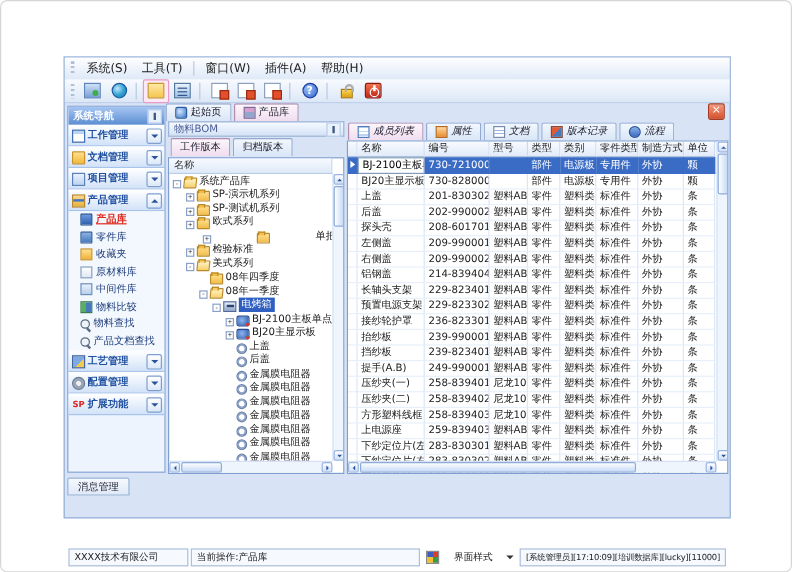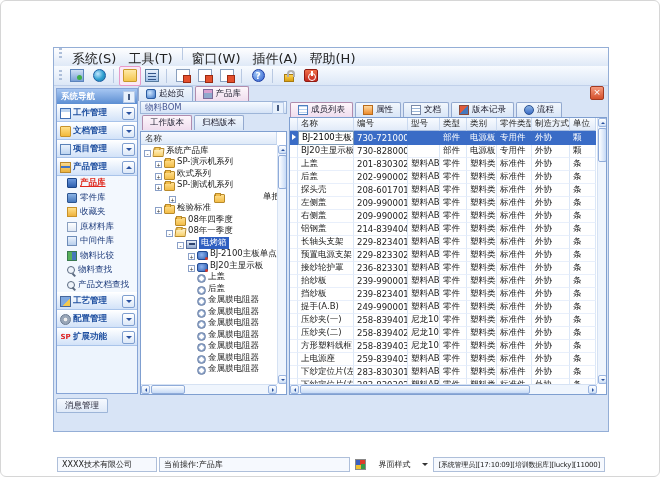--- a/index.html
+++ b/index.html
@@ -1,21 +1,21 @@
 <!DOCTYPE html>
 <html><head>
 <meta charset="utf-8">
 <style>
   html,body{margin:0;padding:0;background:#fff;font-family:"DejaVu Sans","Liberation Sans",sans-serif;}
   .stage{position:relative;width:658px;height:475px;border:1px solid #d6d6d6;border-radius:6px;background:#fff;overflow:hidden;}
   .app{position:absolute;left:52px;top:46px;width:556px;height:385px;background:#d8e4f6;border:1px solid #94aed6;box-sizing:border-box;}
 
   
-  .menubar{position:absolute;left:0;top:0;right:0;height:18px;display:flex;align-items:flex-start;
-    background:linear-gradient(#fefeff,#dfe9f7);border-bottom:1px solid #c6d3ea;padding-left:4px;font-size:13px;color:#222;}
+  .menubar{position:absolute;left:0;top:0;right:0;height:18px;display:flex;align-items:center;
+    background:linear-gradient(#fefeff,#dfe9f7);border-bottom:1px solid #c6d3ea;padding-left:4px;font-size:10px;color:#222;}
   .grip{width:3px;height:12px;margin:0 4px 0 1px;background:repeating-linear-gradient(#aebfda 0 2px,transparent 2px 4px);}
   .mi{padding:2px 6px;white-space:nowrap;cursor:default;}
   .msep{width:1px;height:12px;background:#b9c9e2;margin:0 3px;}
 
   
   .toolbar{position:absolute;left:0;top:18px;right:0;height:19px;display:flex;align-items:center;
     background:linear-gradient(#f8fbff,#dce7f6);border-bottom:1px solid #c0d0ea;padding-left:4px;}
   .tbtn{width:20px;height:18px;display:flex;align-items:center;justify-content:center;border:1px solid transparent;border-radius:2px;}
   .tbtn.on{border-color:#e79ac8;background:#fbe9f5;}
   .tbtn.sep{width:2px;padding:0;border:none;border-left:1px solid #b9c9e2;border-radius:0;height:14px;margin:0 3px;}
@@ -101,21 +101,21 @@
   .ic-folder-open-icon::before{content:"";position:absolute;left:0;top:-2px;width:4px;height:2px;background:#f8d069;border:1px solid #b98a2a;border-bottom:none;}
   .ic-machine-icon{background:linear-gradient(#e8eef8,#8fa6cc);border:1px solid #51699a;}
   .ic-machine-icon::after{content:"";position:absolute;left:2px;top:2px;width:6px;height:2px;background:#2e4470;}
   .ic-assembly-icon{background:radial-gradient(circle at 40% 40%,#8fb4f0,#2b5cb0);border-radius:2px;border:1px solid #224b92;}
   .ic-assembly-icon::after{content:"";position:absolute;right:-1px;bottom:-1px;width:3px;height:3px;background:#d43a2a;border-radius:50%;}
   .ic-part-icon{width:9px;height:9px;border-radius:50%;background:radial-gradient(circle,#fff 0 2px,#93a9cc 2.5px);border:1px solid #6c82a8;}
   .titem.cur .tl{background:#2f5fc1;color:#fff;padding:0 2px;}
 
   
   .rightpanel{position:absolute;left:235px;top:53px;width:318px;height:294px;}
-  .rp-tabs{height:16px;display:flex;gap:2px;padding:1px 0 0 1px;box-sizing:border-box;}
+  .rp-tabs{height:16px;display:flex;gap:2px;padding:1px 0 0 1px;box-sizing:border-box;font-style:italic;}
   .rp-body{position:absolute;left:0;right:0;top:16px;bottom:0;background:#fff;border:1px solid #7f9fd0;overflow:hidden;}
   .ic-member-list-icon{background:#fff;border:1px solid #4d7fc0;background-image:repeating-linear-gradient(#bcd4f0 0 1px,transparent 1px 3px);}
   .ic-properties-icon{background:linear-gradient(#ffd9a0,#ec8b2c);border:1px solid #b86a1a;}
   .ic-document-icon{background:#fff;border:1px solid #7a8aa8;background-image:repeating-linear-gradient(transparent 0 2px,#9ab6d8 2px 3px);}
   .ic-version-history-icon{background:linear-gradient(135deg,#e05a3a 50%,#4678bc 50%);border:1px solid #8a4a3a;}
   .ic-workflow-icon{background:linear-gradient(#8ab2e4,#3a6cc6);border:1px solid #2a5090;border-radius:50%;}
   table.grid{border-collapse:separate;border-spacing:0;table-layout:fixed;width:306px;font-size:8.5px;}
   .grid th{height:13px;font-weight:normal;text-align:left;padding:0 3px;background:linear-gradient(#f8fbff,#e2ebf9);
     border-right:1px solid #cbdaf0;border-bottom:1px solid #aabfe0;color:#222;overflow:hidden;white-space:nowrap;box-sizing:border-box;}
   .grid td{height:12.5px;padding:0 3px;border-right:1px solid #dbe7f7;border-bottom:1px solid #e8effb;
@@ -369,36 +369,41 @@
             <span class="tl">系统产品库</span>
           </div>
             <div class="titem" style="padding-left: 14px;">
             <span class="exp">+</span>
             <span class="tic ic-folder-icon"></span>
             <span class="tl">SP-演示机系列</span>
           </div>
             <div class="titem" style="padding-left: 14px;">
             <span class="exp">+</span>
             <span class="tic ic-folder-icon"></span>
-            <span class="tl">欧式系列</span>
+            <span class="tl">SP-测试机系列</span>
           </div>
             <div class="titem" style="padding-left: 14px;">
             <span class="exp">+</span>
             <span class="tic ic-folder-icon"></span>
-            <span class="tl">SP-测试机系列</span>
+            <span class="tl">欧式系列</span>
           </div>
             <div class="titem" style="padding-left: 28px; gap: 36px;">
             <span class="exp">+</span>
             <span class="tic ic-folder-icon"></span>
             <span class="tl">单把系列</span>
           </div>
             <div class="titem" style="padding-left: 14px;">
             <span class="exp">+</span>
             <span class="tic ic-folder-icon"></span>
             <span class="tl">检验标准</span>
+          </div>
+            <div class="titem" style="padding-left: 14px;">
+            <span class="exp">-</span>
+            <span class="tic ic-folder-open-icon"></span>
+            <span class="tl">美式系列</span>
           </div>
             <div class="titem" style="padding-left: 25px;">
             <span class="exp"></span>
             <span class="tic ic-folder-icon"></span>
             <span class="tl">08年四季度</span>
           </div>
             <div class="titem" style="padding-left: 25px;">
             <span class="exp">-</span>
             <span class="tic ic-folder-open-icon"></span>
             <span class="tl">08年一季度</span>

